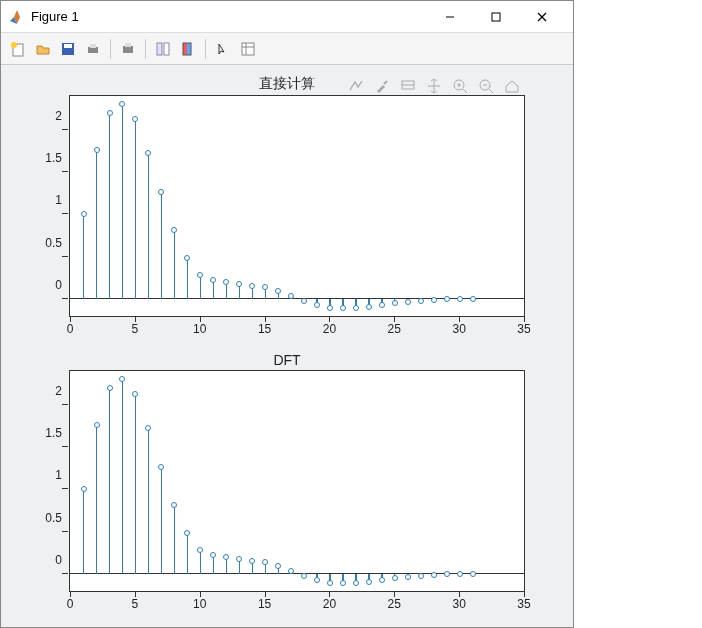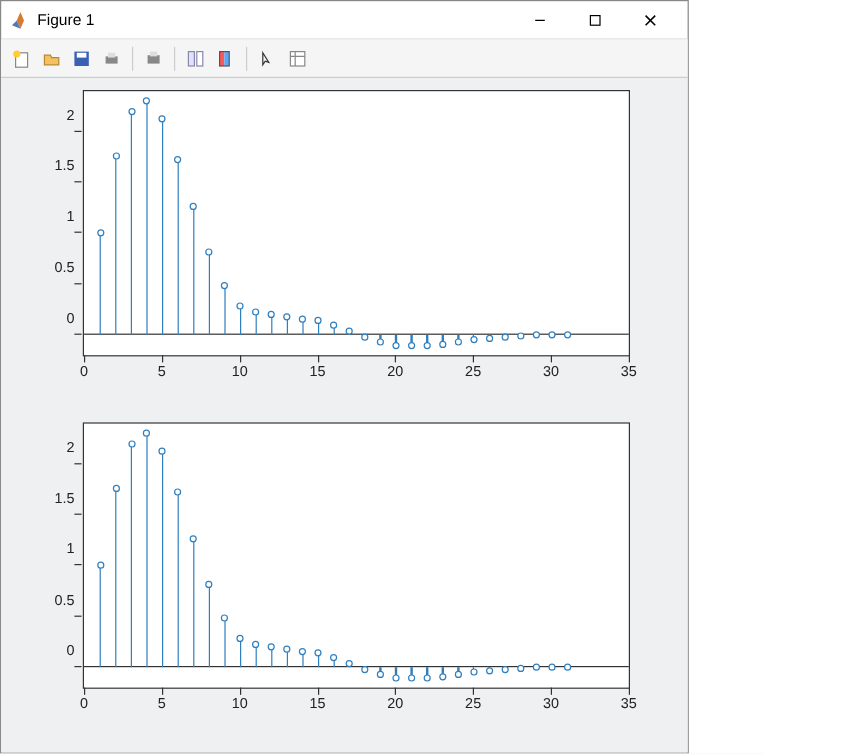--- a/index.html
+++ b/index.html
@@ -149,20 +149,21 @@
             <line x1="12" y1="12" x2="16" y2="16" stroke="#666"></line>
             <line x1="6" y1="8" x2="10" y2="8" stroke="#666"></line>
           </svg></div>
       <div class="axbtn"><svg width="18" height="18">
             <path d="M3 9l6-5 6 5v6H3z" fill="none" stroke="#666"></path>
           </svg></div>
     </div>
 
     <div class="charts">
       <div class="chart">
+        <div class="chart-title">直接计算</div>
         <div class="plot" id="plot0">
             <div class="baseline" style="bottom: 7.69231%;"></div>
             <div class="ytick" style="bottom: 7.69231%;"></div>
             <div class="ylabel" style="bottom: 7.69231%;">0</div>
             <div class="ytick" style="bottom: 26.9231%;"></div>
             <div class="ylabel" style="bottom: 26.9231%;">0.5</div>
             <div class="ytick" style="bottom: 46.1538%;"></div>
             <div class="ylabel" style="bottom: 46.1538%;">1</div>
             <div class="ytick" style="bottom: 65.3846%;"></div>
             <div class="ylabel" style="bottom: 65.3846%;">1.5</div>
@@ -273,20 +274,21 @@
             </div>
             <div class="stem" style="left: 85.7143%; bottom: 7.69231%; height: 0%;">
               <div class="marker"></div>
             </div>
             <div class="stem" style="left: 88.5714%; bottom: 7.69231%; height: 0%;">
               <div class="marker"></div>
             </div>
           </div>
       </div>
       <div class="chart">
+        <div class="chart-title">DFT</div>
         <div class="plot" id="plot1">
             <div class="baseline" style="bottom: 7.69231%;"></div>
             <div class="ytick" style="bottom: 7.69231%;"></div>
             <div class="ylabel" style="bottom: 7.69231%;">0</div>
             <div class="ytick" style="bottom: 26.9231%;"></div>
             <div class="ylabel" style="bottom: 26.9231%;">0.5</div>
             <div class="ytick" style="bottom: 46.1538%;"></div>
             <div class="ylabel" style="bottom: 46.1538%;">1</div>
             <div class="ytick" style="bottom: 65.3846%;"></div>
             <div class="ylabel" style="bottom: 65.3846%;">1.5</div>

